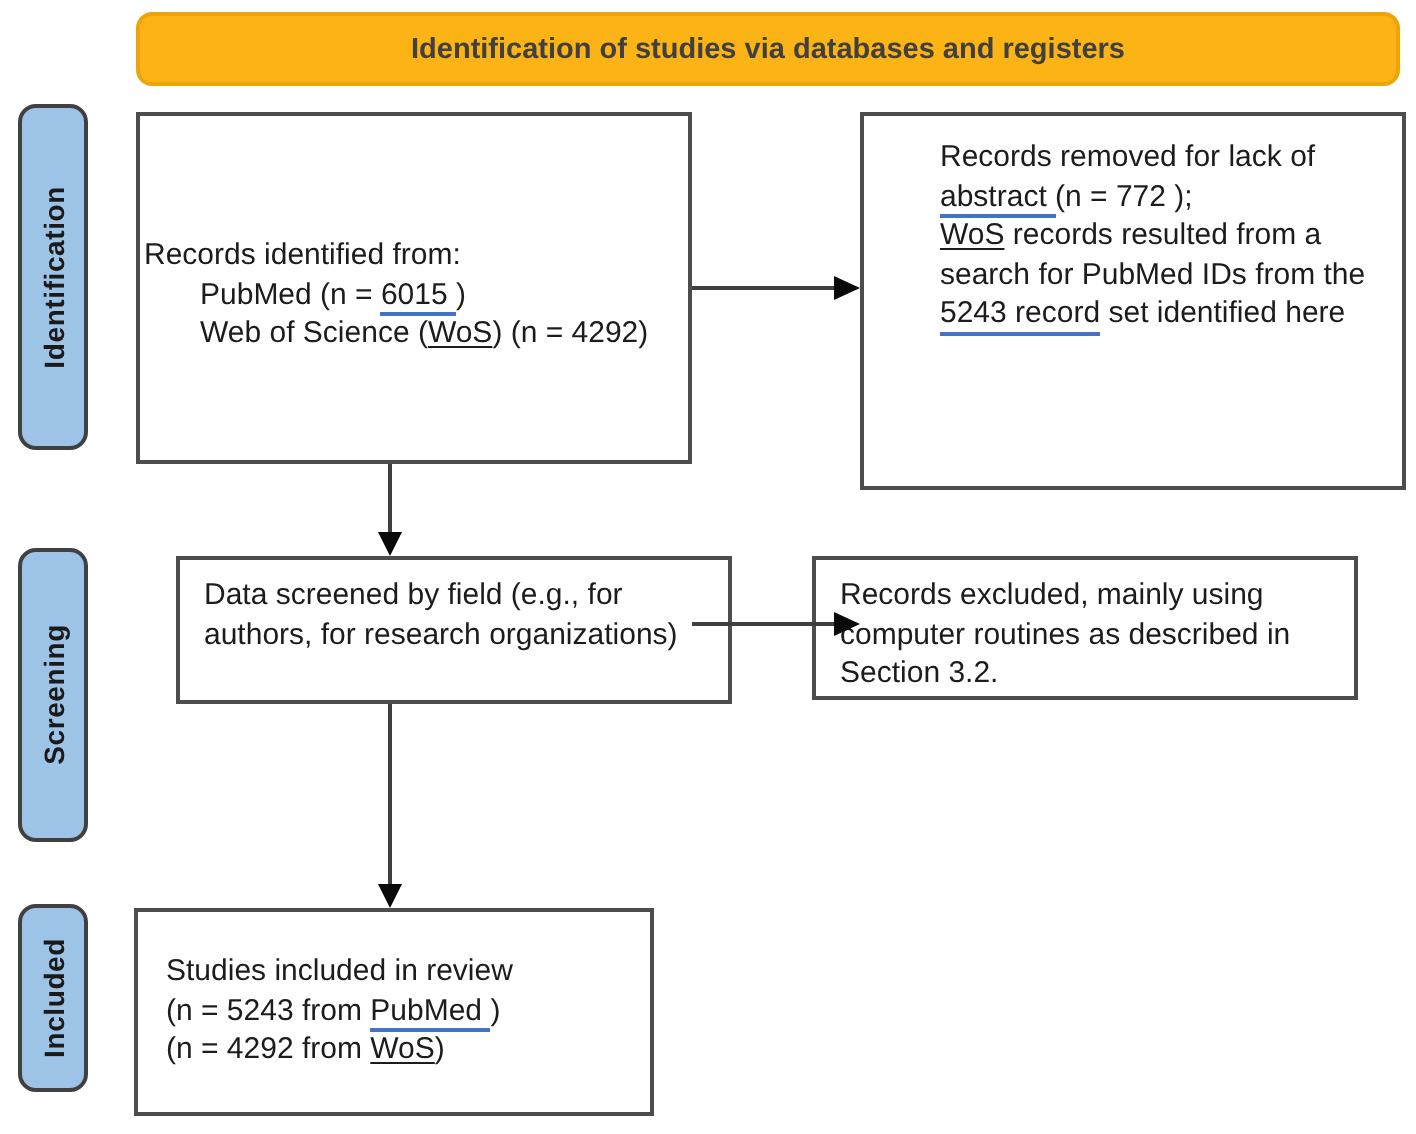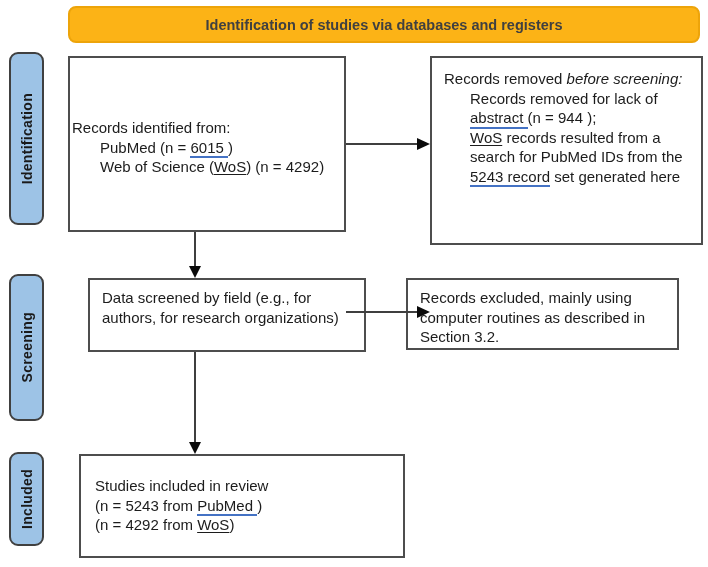--- a/index.html
+++ b/index.html
@@ -29,21 +29,21 @@
   .stage.s3{top:452px;height:94px;}
   
   .fbox{
     position:absolute;background:#ffffff;border:2px solid #4d4d4d;
     box-sizing:border-box;font-size:15px;line-height:19.5px;color:#1c1c1c;
   }
   .b1{left:68px;top:56px;width:278px;height:176px;padding:60px 8px 0 2px;}
   .b2{left:430px;top:56px;width:273px;height:189px;padding:11px 16px 0 12px;}
   .b3{left:68px;top:278px;width:278px;height:74px;padding:8px 10px 0 12px;margin-left:20px;}
   .b4{left:406px;top:278px;width:273px;height:72px;padding:8px 10px 0 12px;}
-  .b5{left:79px;top:454px;width:326px;height:104px;padding:20px 8px 12px 14px;}
+  .b5{left:67px;top:454px;width:260px;height:104px;padding:20px 8px 12px 14px;}
   .indent{margin-left:28px;}
   .indent2{margin-left:26px;}
   .bluelink{border-bottom:2.5px solid #4472C4;padding-bottom:0.5px;}
   .squiggle{
     text-decoration-line:underline;text-decoration-style:wavy;
     text-decoration-color:#e52a1e;text-decoration-thickness:1px;text-underline-offset:2px;text-decoration:underline;
   }
   .it{font-style:italic;}
   
   .aline{position:absolute;background:#3f3f3f;}
@@ -79,23 +79,22 @@
     <span>Included</span>
   </div>
 
   <div class="fbox b1">
     <div><span>Records identified from:</span></div>
     <div class="indent"><span>PubMed (n = </span><span class="bluelink">6015 </span><span>)</span></div>
     <div class="indent"><span>Web of Science (</span><span class="squiggle">WoS</span><span>) (n = 4292)</span></div>
   </div>
 
   <div class="fbox b2">
-    <div><span>Records removed </span><span class="it">before screening</span><span class="it">:</span></div>
-    <div class="indent2"><span>Records removed for lack of </span><span class="bluelink">abstract </span><span> (n = 944 );</span></div>
-    <div class="indent2"><span class="squiggle">WoS</span><span> records resulted from a search for PubMed IDs from the </span><span class="bluelink">5243 record</span><span> set generated here</span></div>
+    <div class="indent2"><span>Records removed for lack of </span><span class="bluelink">abstract </span><span> (n = 772 );</span></div>
+    <div class="indent2"><span class="squiggle">WoS</span><span> records resulted from a search for PubMed IDs from the </span><span class="bluelink">5243 record</span><span> set identified here</span></div>
   </div>
 
   <div class="fbox b3">
     <span>Data screened by field (e.g., for authors, for research organizations)</span>
   </div>
 
   <div class="fbox b4">
     <span>Records excluded, mainly using computer routines as described in Section 3.2.</span>
   </div>
 

